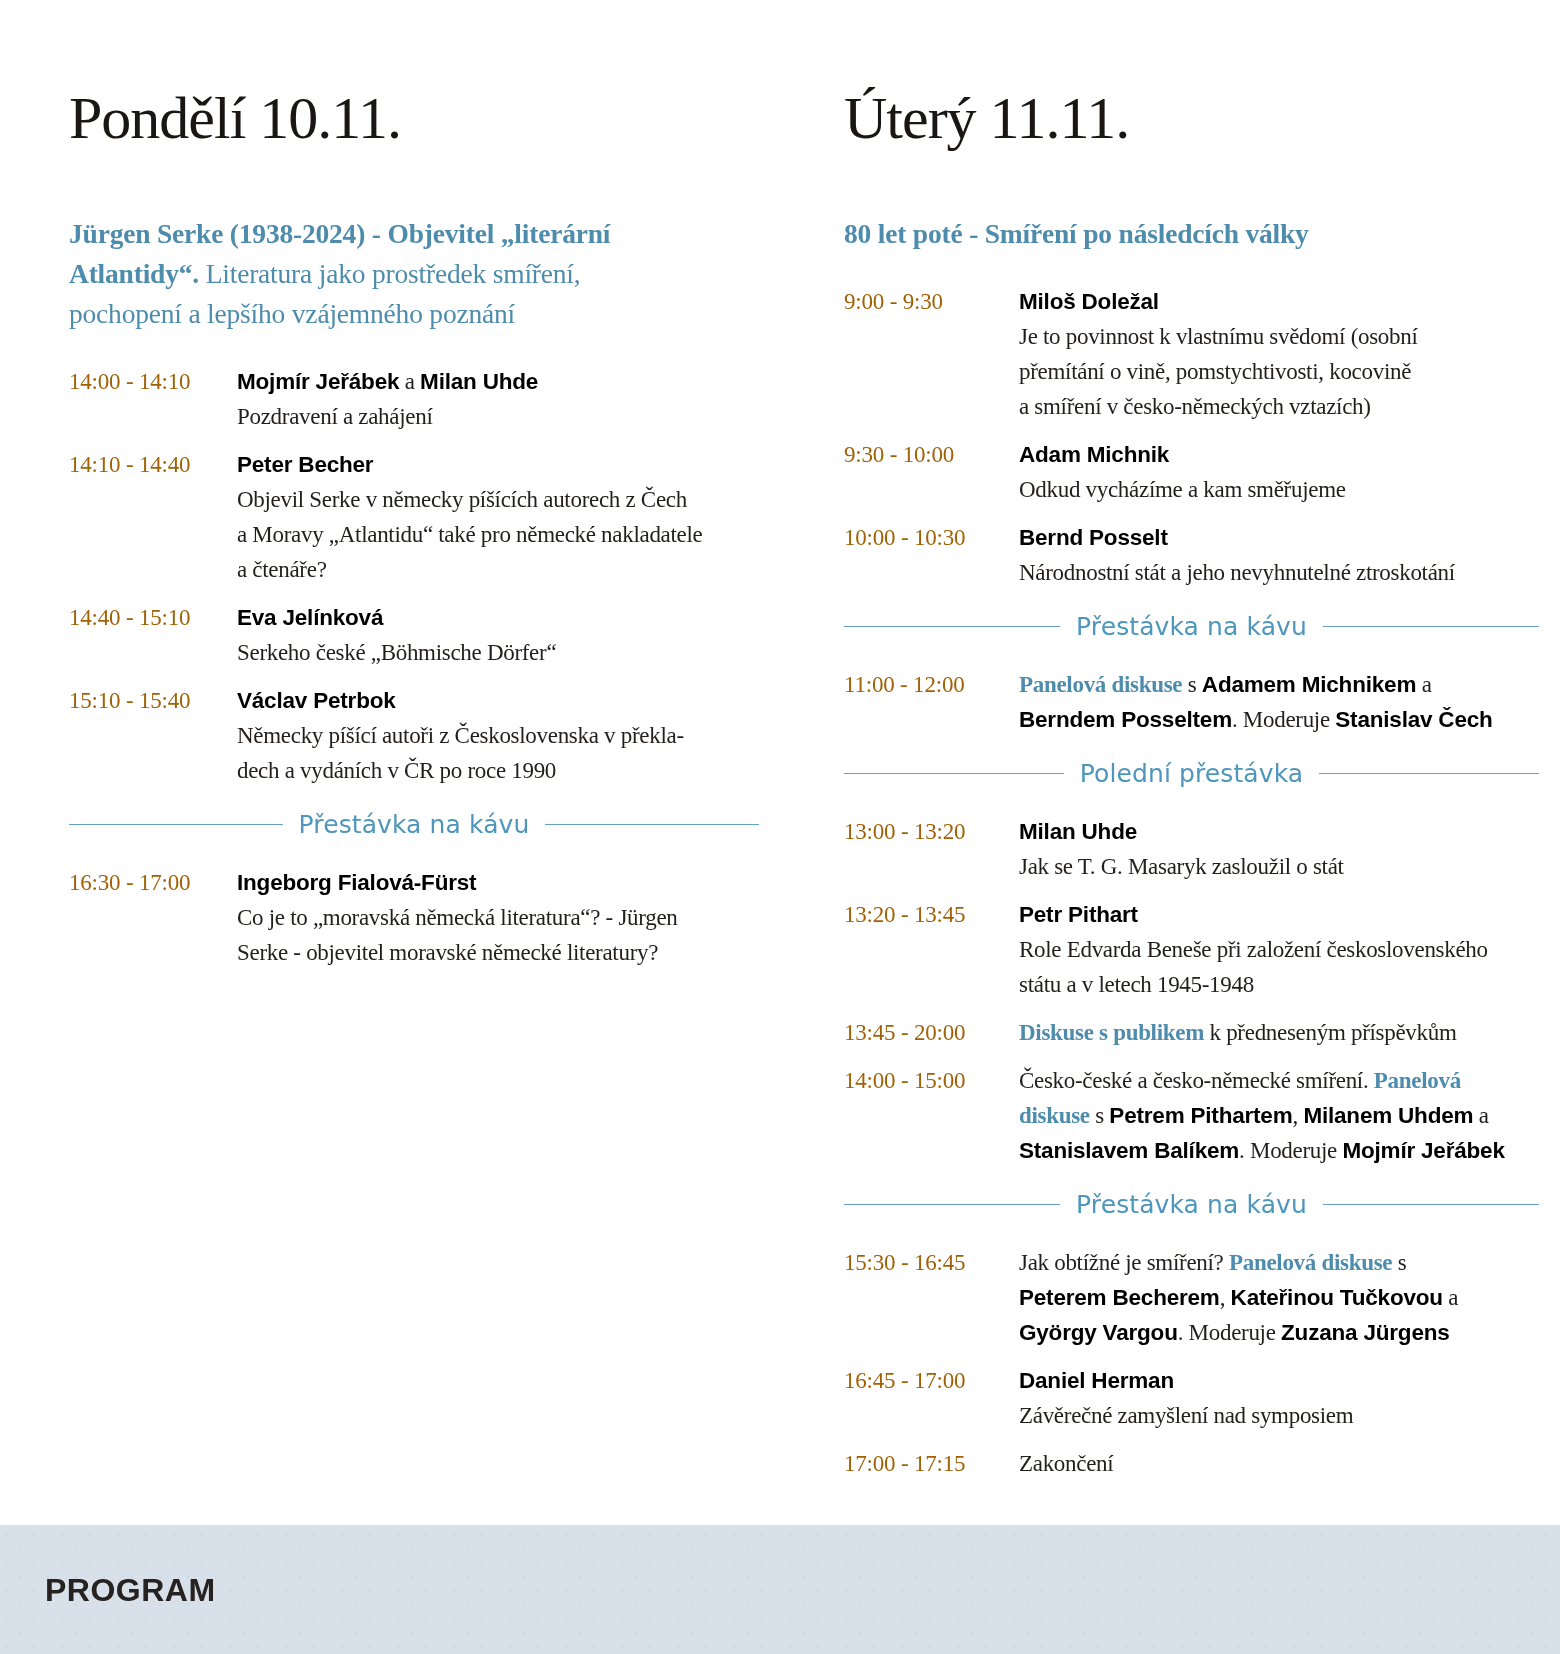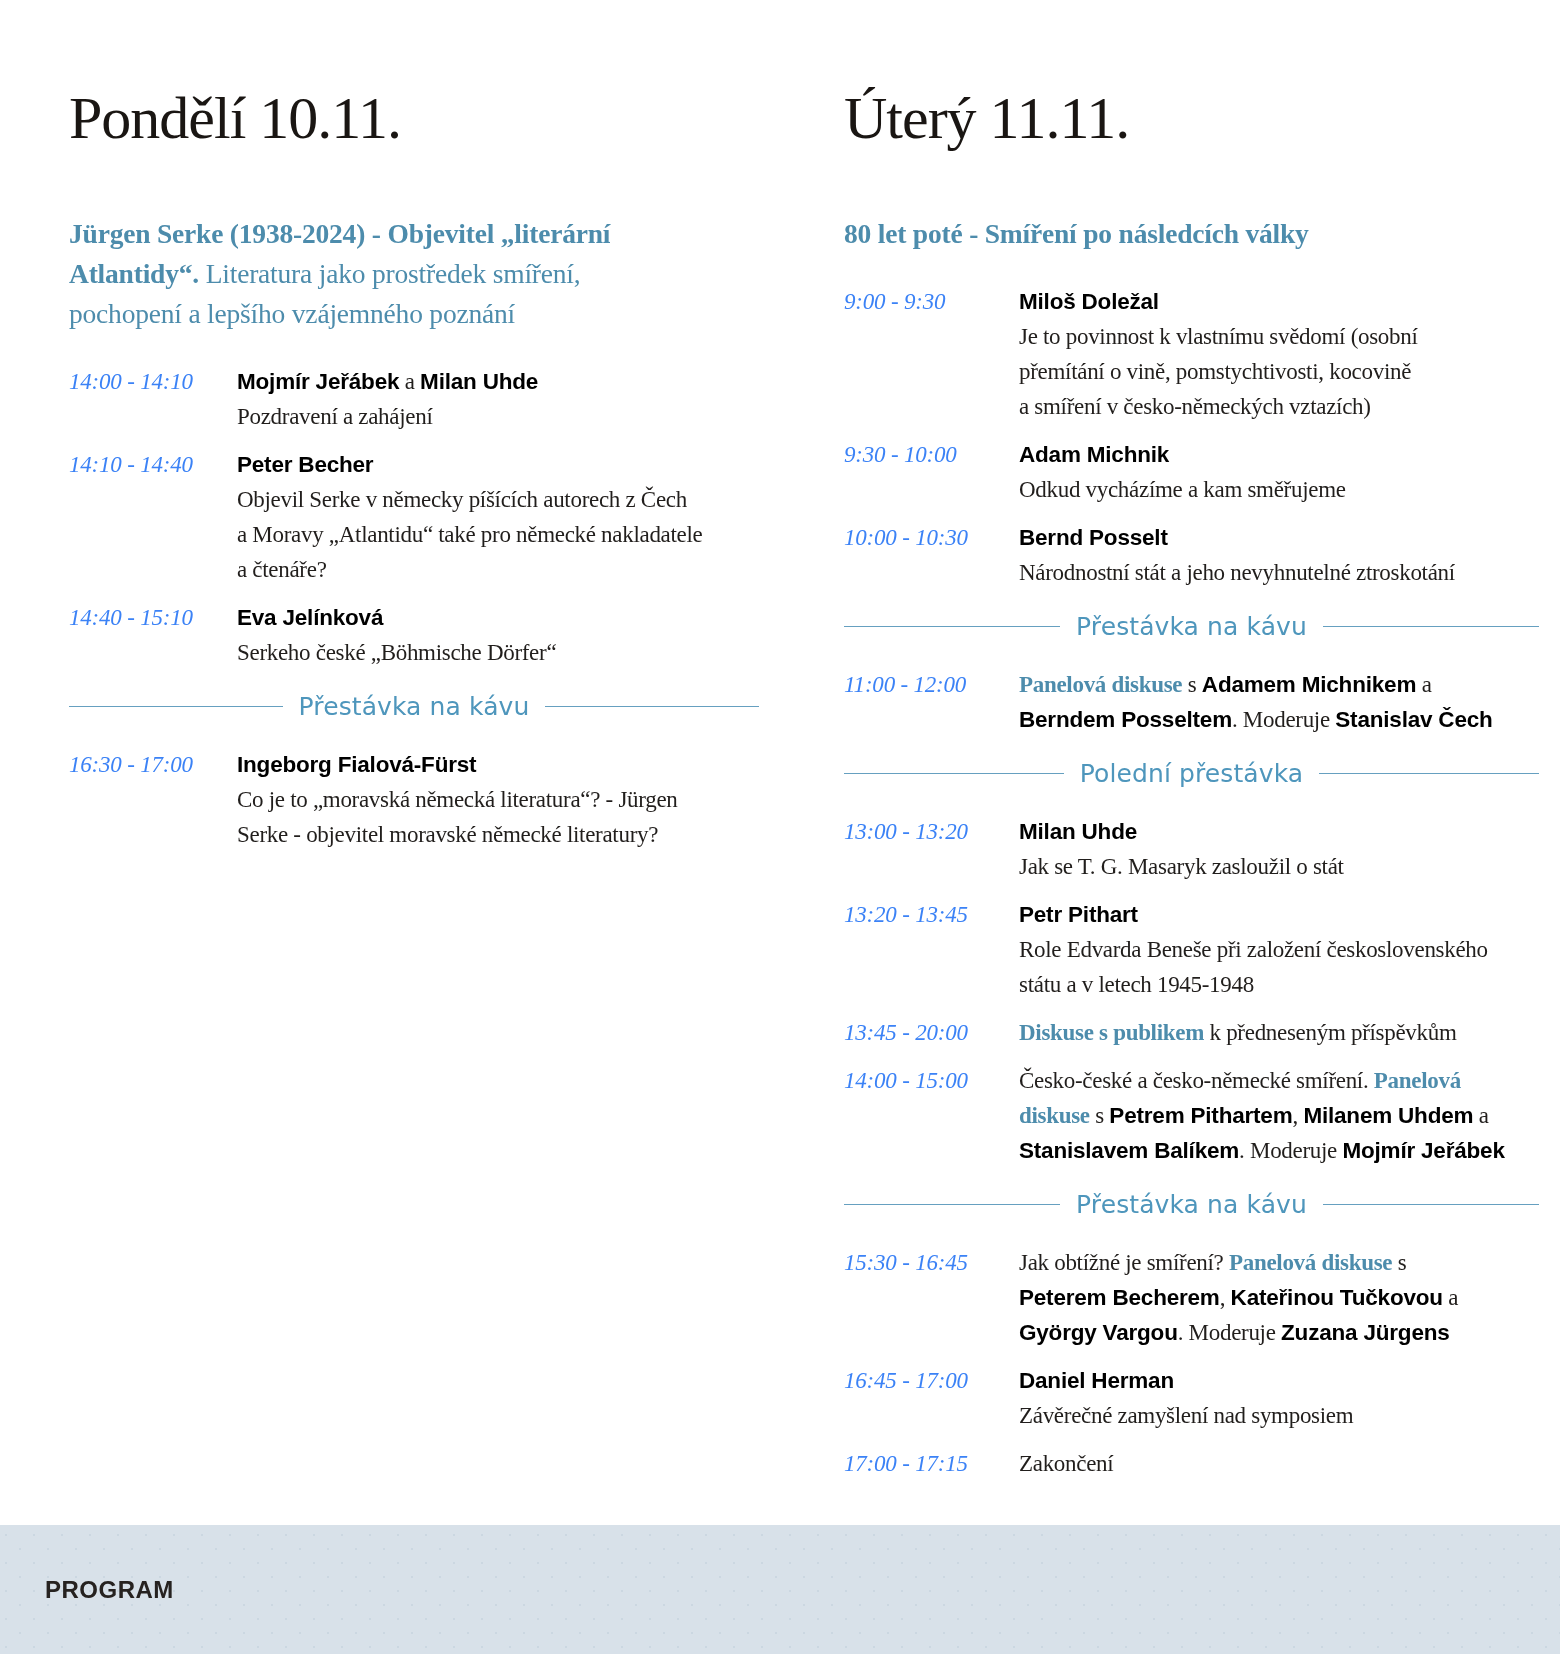--- a/index.html
+++ b/index.html
@@ -46,22 +46,21 @@
   .session {
     display: flex;
     margin-bottom: 13px;
     font-size: 23px;
     line-height: 35px;
   }
   .session .time {
     flex: 0 0 auto;
     width: 168px;
     letter-spacing: -0.2px;
-    color: #3b82f6;
-    font-style: italic;
+    color: #a16207;
   }
   .col-right .session .time { width: 175px; }
   .session .body {
     flex: 1 1 auto;
     letter-spacing: -0.3px;
   }
   .session .body .n {
     font-family: "Liberation Sans", sans-serif;
     font-weight: 700;
     font-size: 22.5px;
@@ -106,21 +105,21 @@
     background-size: 28px 28px;
     background-position: 6px 10px, 20px 24px;
   }
   .footer .footer-label {
     position: absolute;
     left: 45px;
     top: 50%;
     transform: translateY(-50%);
     font-family: "Liberation Sans", sans-serif;
     font-weight: 700;
-    font-size: 24px;
+    font-size: 32px;
     letter-spacing: 0.5px;
     color: #262220;
   }
 </style>
 </head>
 <body>
 
 <div class="page">
   <div class="content">
 
@@ -133,20 +132,24 @@
             <div class="body"><span class="n">Mojmír Jeřábek</span><span class="p"> a </span><span class="n">Milan Uhde</span><br><span class="p">Pozdravení a zahájení</span></div>
           </div>
           <div class="session">
             <div class="time">14:10 - 14:40</div>
             <div class="body"><span class="n">Peter Becher</span><br><span class="p">Objevil Serke v německy píšících autorech z Čech</span><br><span class="p">a Moravy „Atlantidu“ také pro německé nakladatele</span><br><span class="p">a čtenáře?</span></div>
           </div>
           <div class="session">
             <div class="time">14:40 - 15:10</div>
             <div class="body"><span class="n">Eva Jelínková</span><br><span class="p">Serkeho české „Böhmische Dörfer“</span></div>
           </div>
+          <div class="session">
+            <div class="time">15:10 - 15:40</div>
+            <div class="body"><span class="n">Václav Petrbok</span><br><span class="p">Německy píšící autoři z Československa v překla-</span><br><span class="p">dech a vydáních v ČR po roce 1990</span></div>
+          </div>
           <div class="break">
             <div class="line"></div>
             <div class="blabel">Přestávka na kávu</div>
             <div class="line"></div>
           </div>
           <div class="session">
             <div class="time">16:30 - 17:00</div>
             <div class="body"><span class="n">Ingeborg Fialová-Fürst</span><br><span class="p">Co je to „moravská německá literatura“? - Jürgen</span><br><span class="p">Serke - objevitel moravské německé literatury?</span></div>
           </div>
         </div>

